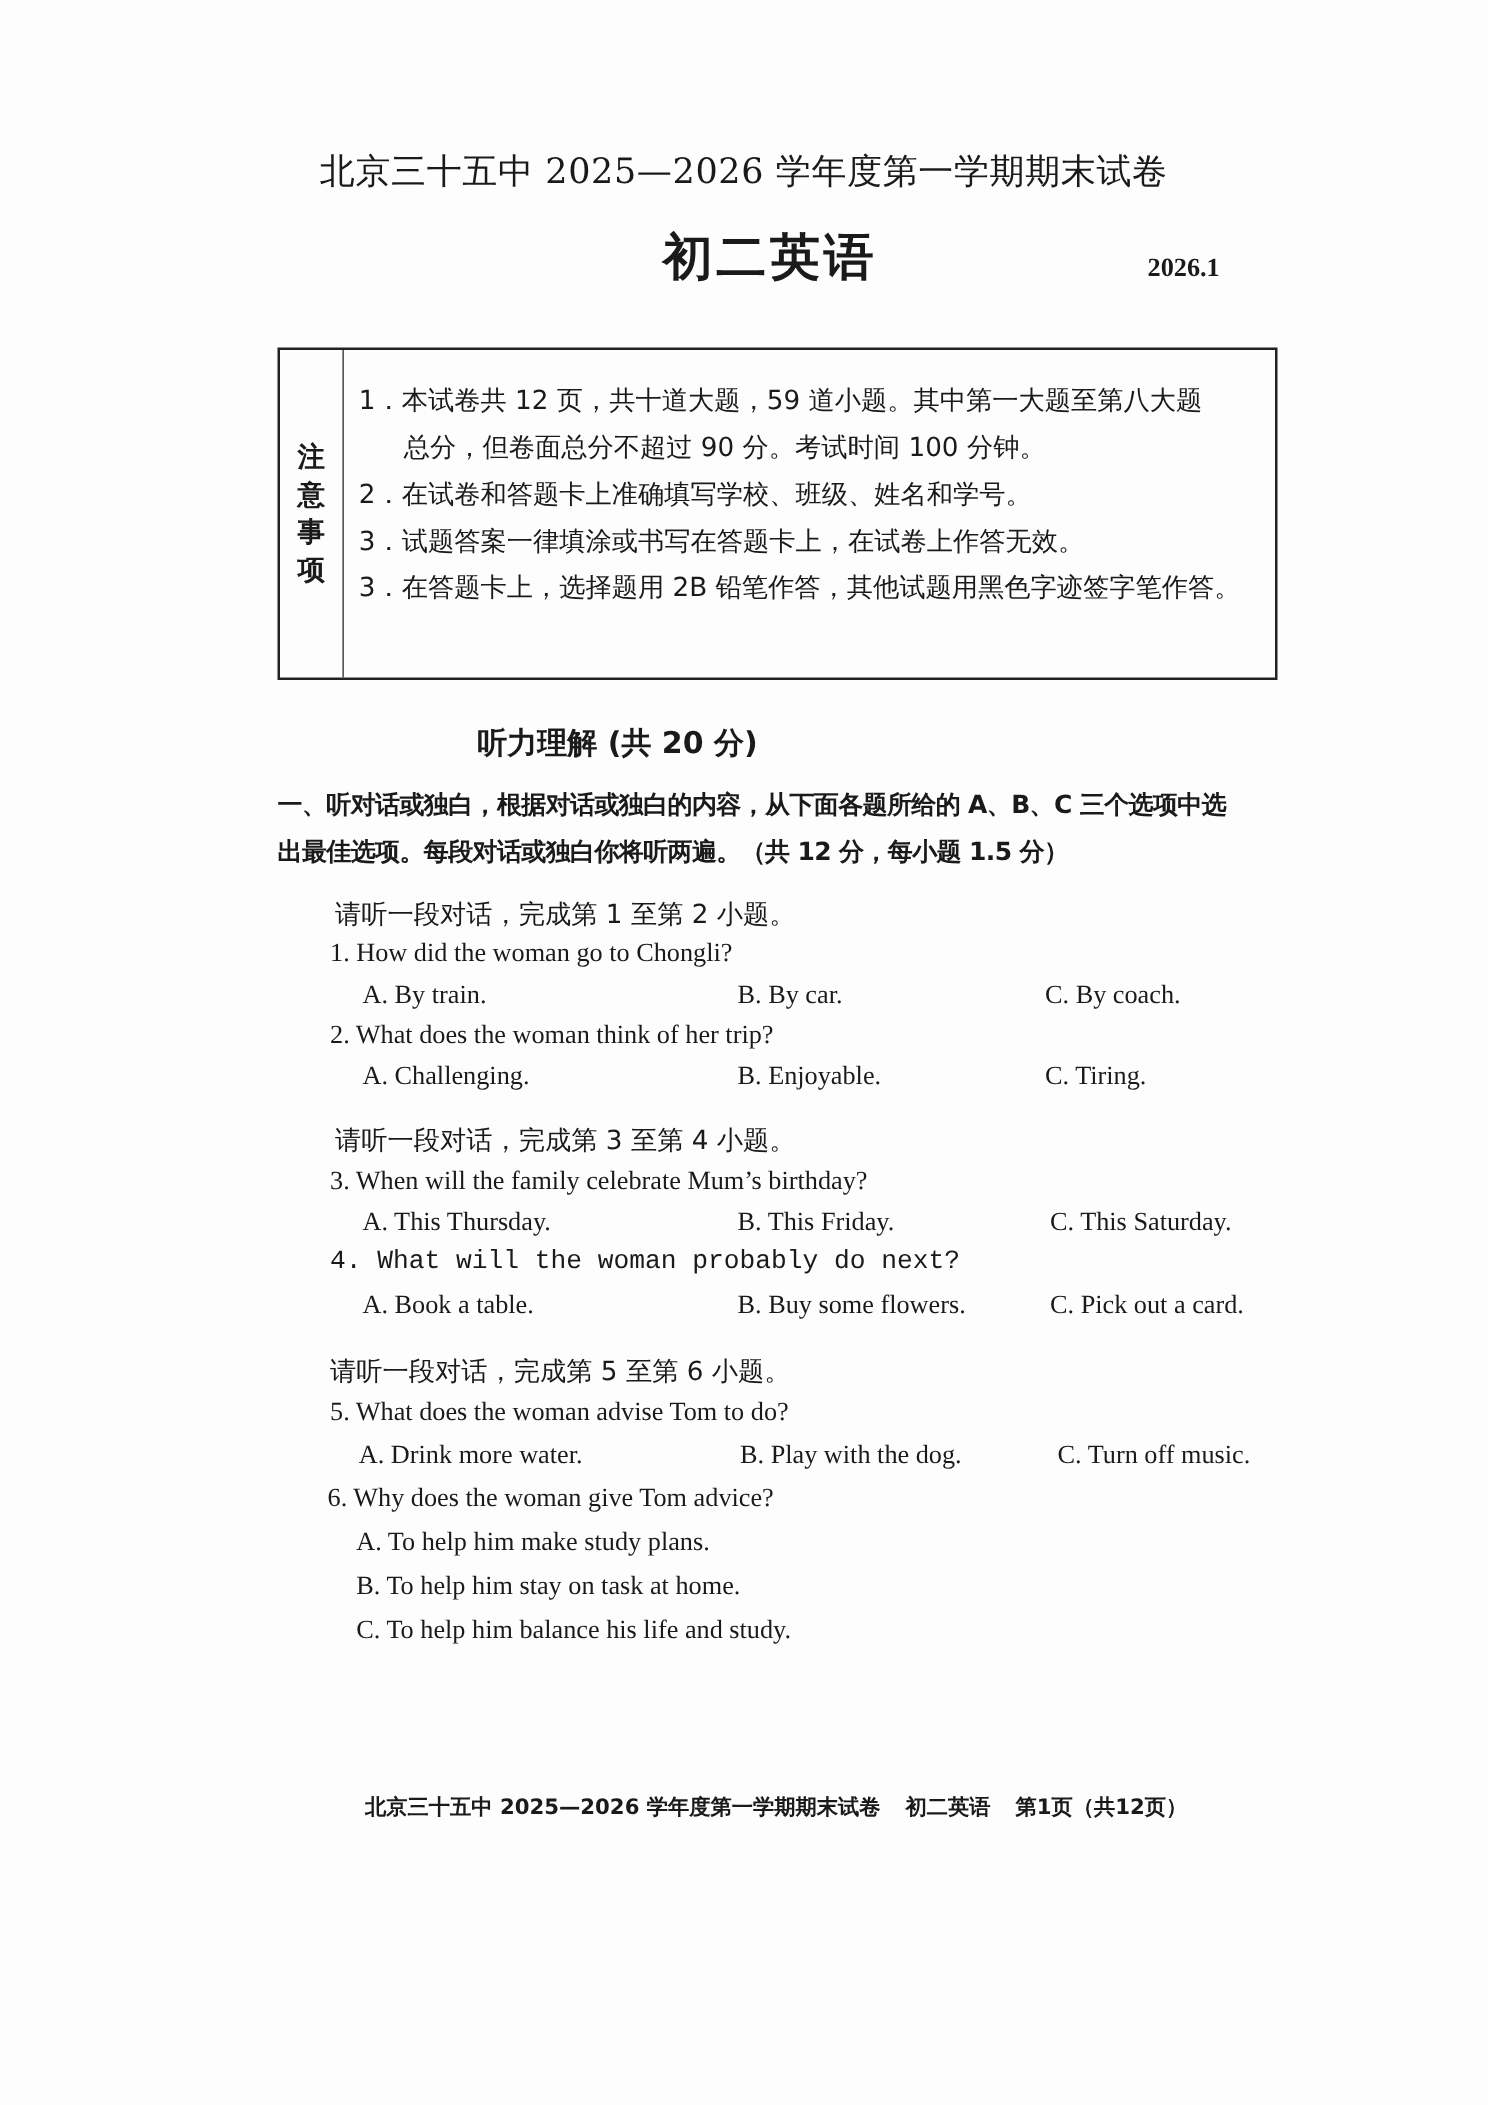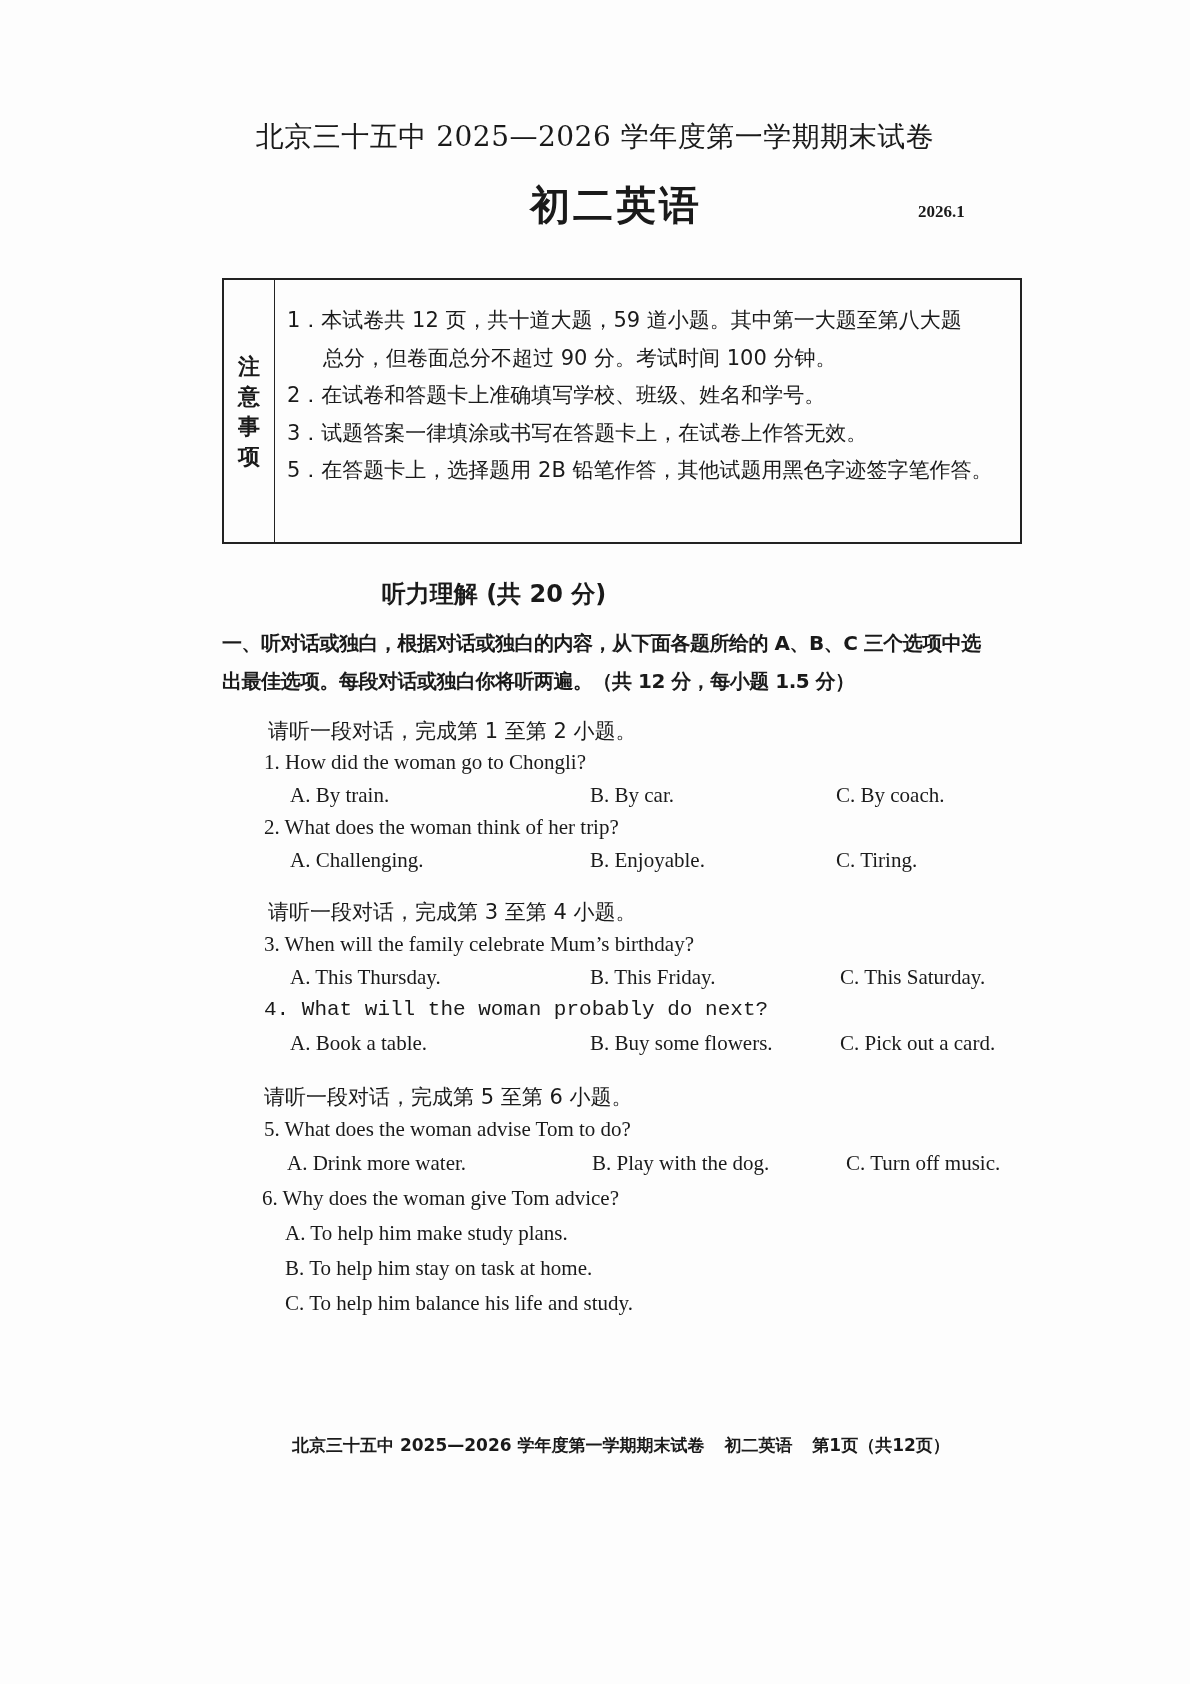--- a/index.html
+++ b/index.html
@@ -15,21 +15,21 @@
   .title {
     left: 0; width: 1190px; top: 118px; text-align: center;
     font-size: 28px; letter-spacing: 0.5px;
   }
   .subject {
     left: 530px; top: 178px;
     font-size: 40px; font-weight: bold; letter-spacing: 3px;
   }
   .date {
     left: 918px; top: 202px;
-    font-size: 17px; font-weight: bold;
+    font-size: 21px; font-weight: bold;
     font-family: "Liberation Serif", serif;
   }
   .notice-box {
     position: absolute;
     left: 222px; top: 278px; width: 800px; height: 266px;
     border: 2px solid #222;
     box-sizing: border-box;
     display: flex;
   }
   .notice-label {
@@ -86,21 +86,21 @@
     <span>注</span>
     <span>意</span>
     <span>事</span>
     <span>项</span>
   </div>
   <div class="notice-items">
     <div class="notice-line">1．本试卷共 12 页，共十道大题，59 道小题。其中第一大题至第八大题</div>
     <div class="notice-line indent">总分，但卷面总分不超过 90 分。考试时间 100 分钟。</div>
     <div class="notice-line">2．在试卷和答题卡上准确填写学校、班级、姓名和学号。</div>
     <div class="notice-line">3．试题答案一律填涂或书写在答题卡上，在试卷上作答无效。</div>
-    <div class="notice-line">5．在答题卡上，选择题用 2B 铅笔作答，其他试题用黑色字迹签字笔作答。</div>
+    <div class="notice-line">3．在答题卡上，选择题用 2B 铅笔作答，其他试题用黑色字迹签字笔作答。</div>
   </div>
 </div>
 
 <div class="abs section-title">听力理解 (共 20 分)</div>
 <div class="abs instr" style="top:630px;">一、听对话或独白，根据对话或独白的内容，从下面各题所给的 A、B、C 三个选项中选</div>
 <div class="abs instr" style="top:668px;">出最佳选项。每段对话或独白你将听两遍。（共 12 分，每小题 1.5 分）</div>
 
 <div class="abs group-intro" style="top:717px;">请听一段对话，完成第 1 至第 2 小题。</div>
 <div class="abs q" style="top:750px;">1. How did the woman go to Chongli?</div>
 <div class="abs opt" style="top:783px; left:290px;">A. By train.</div>

